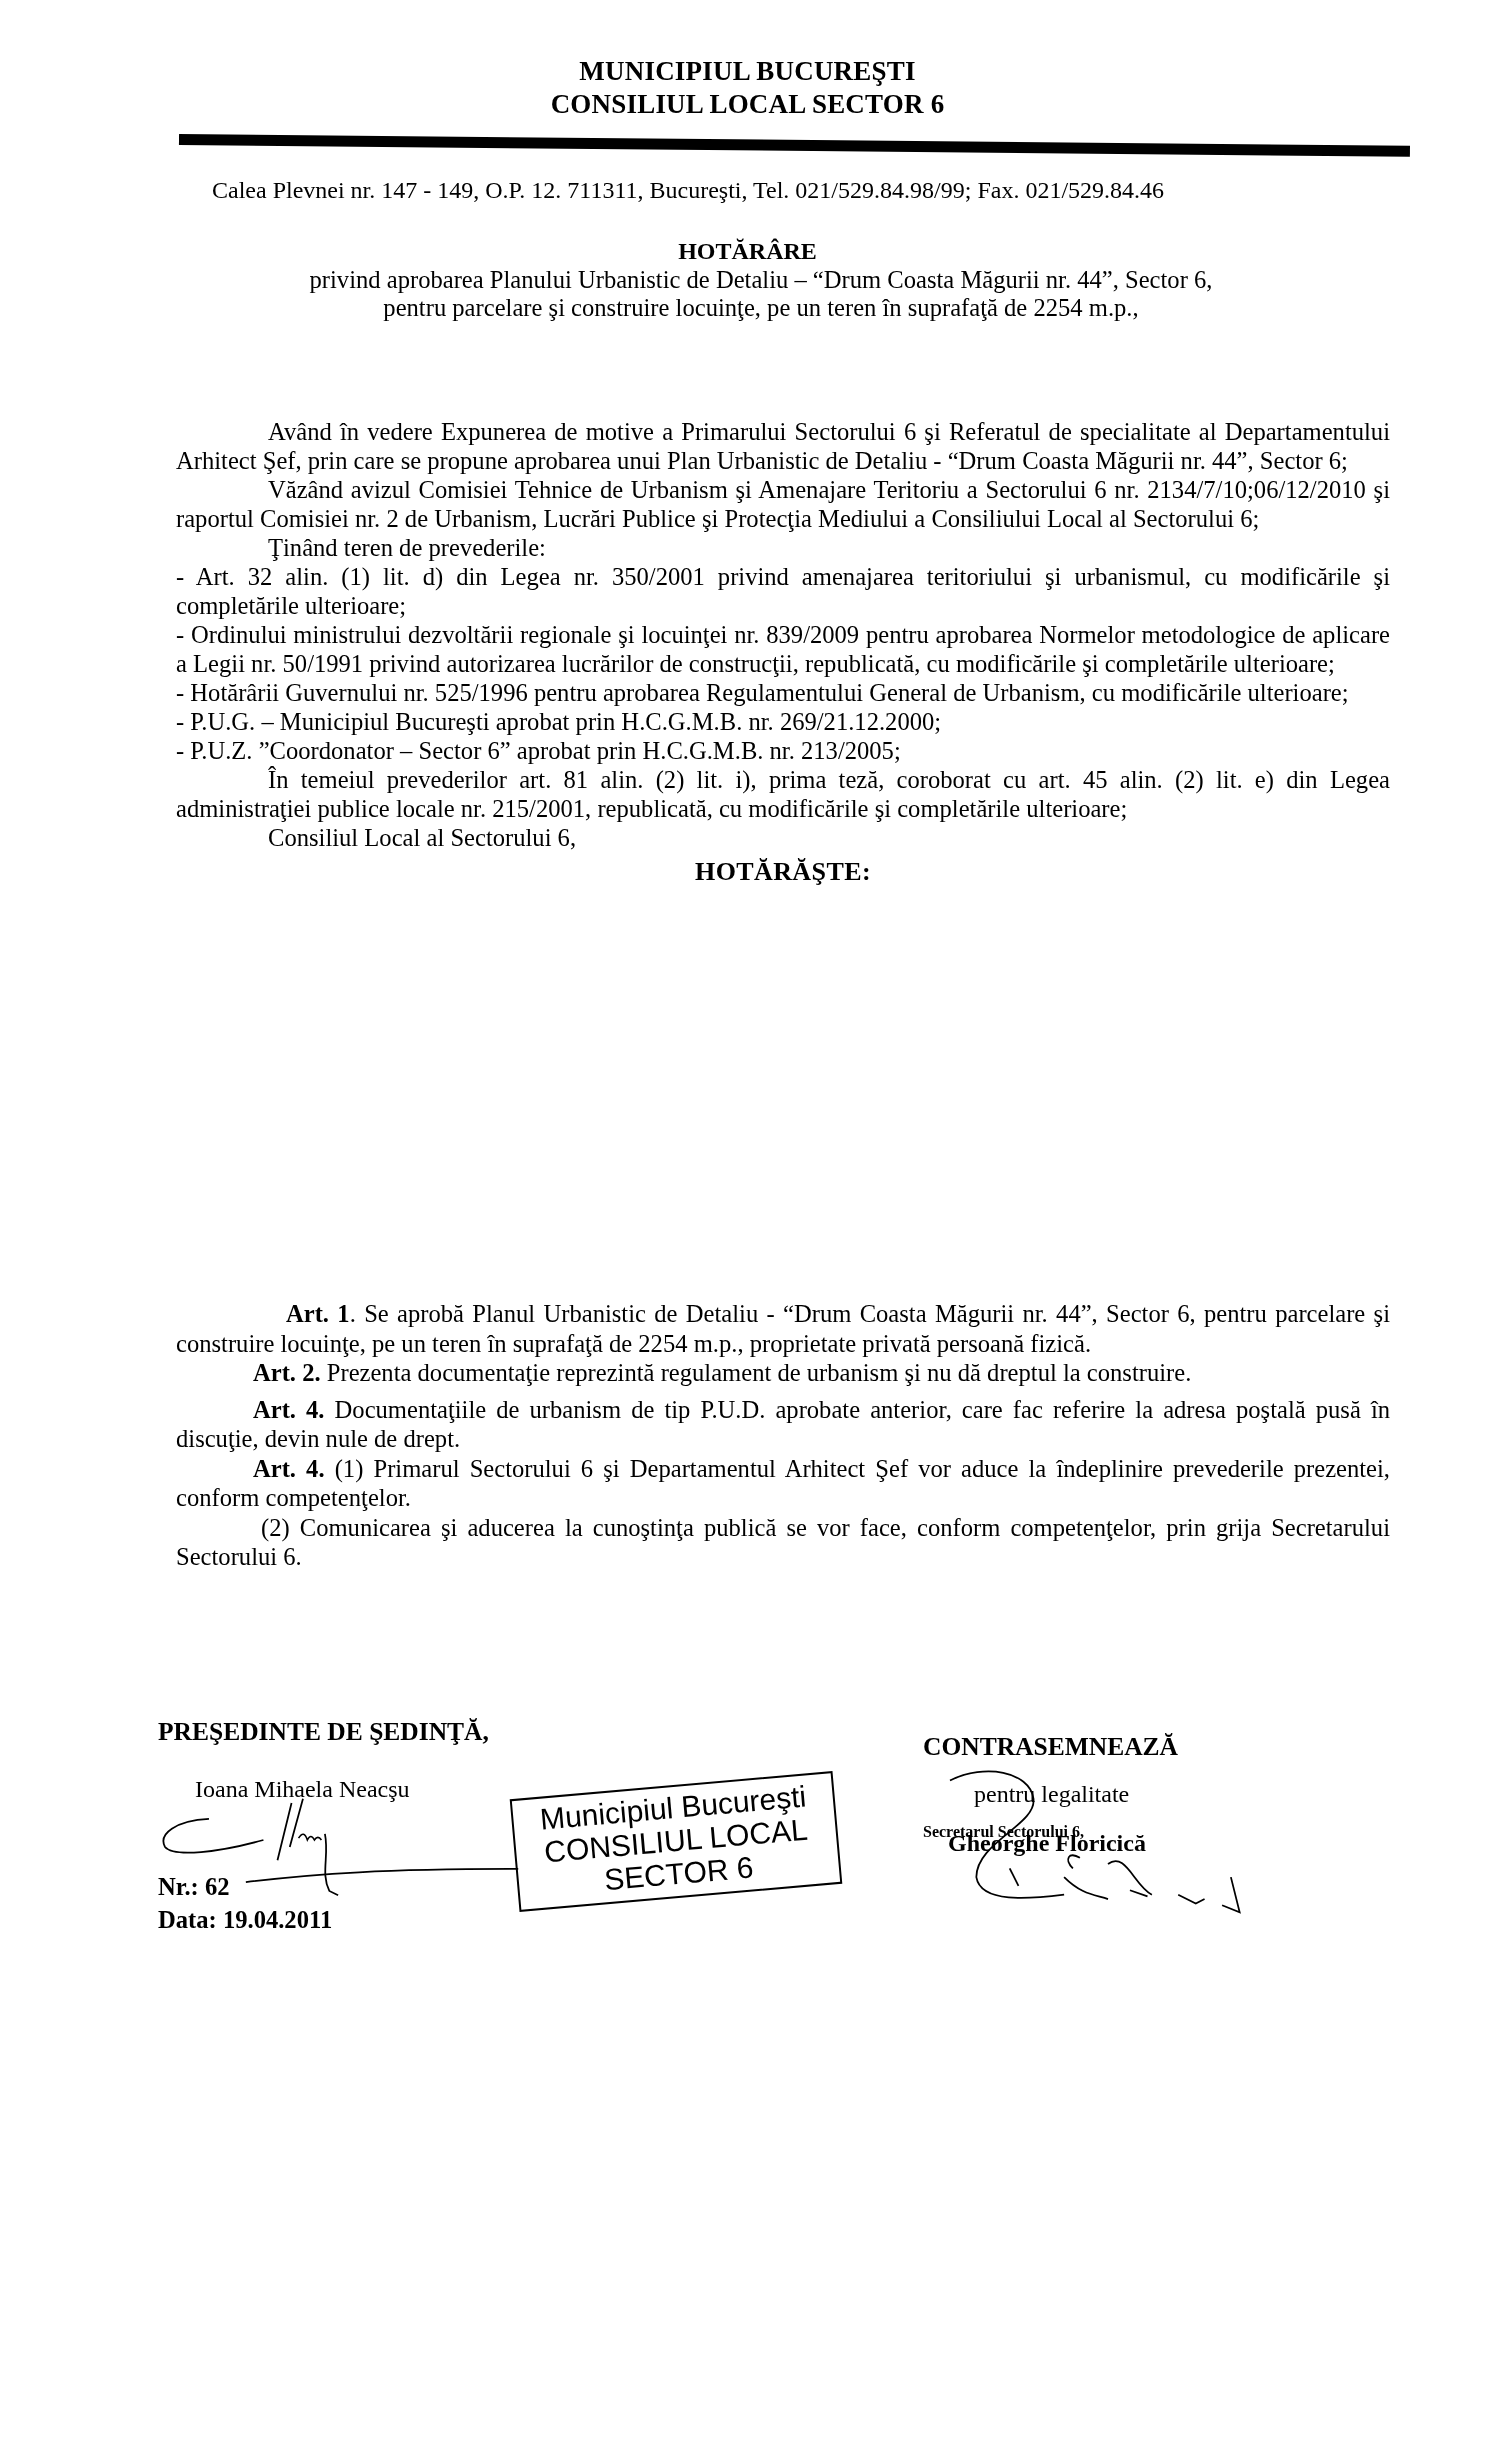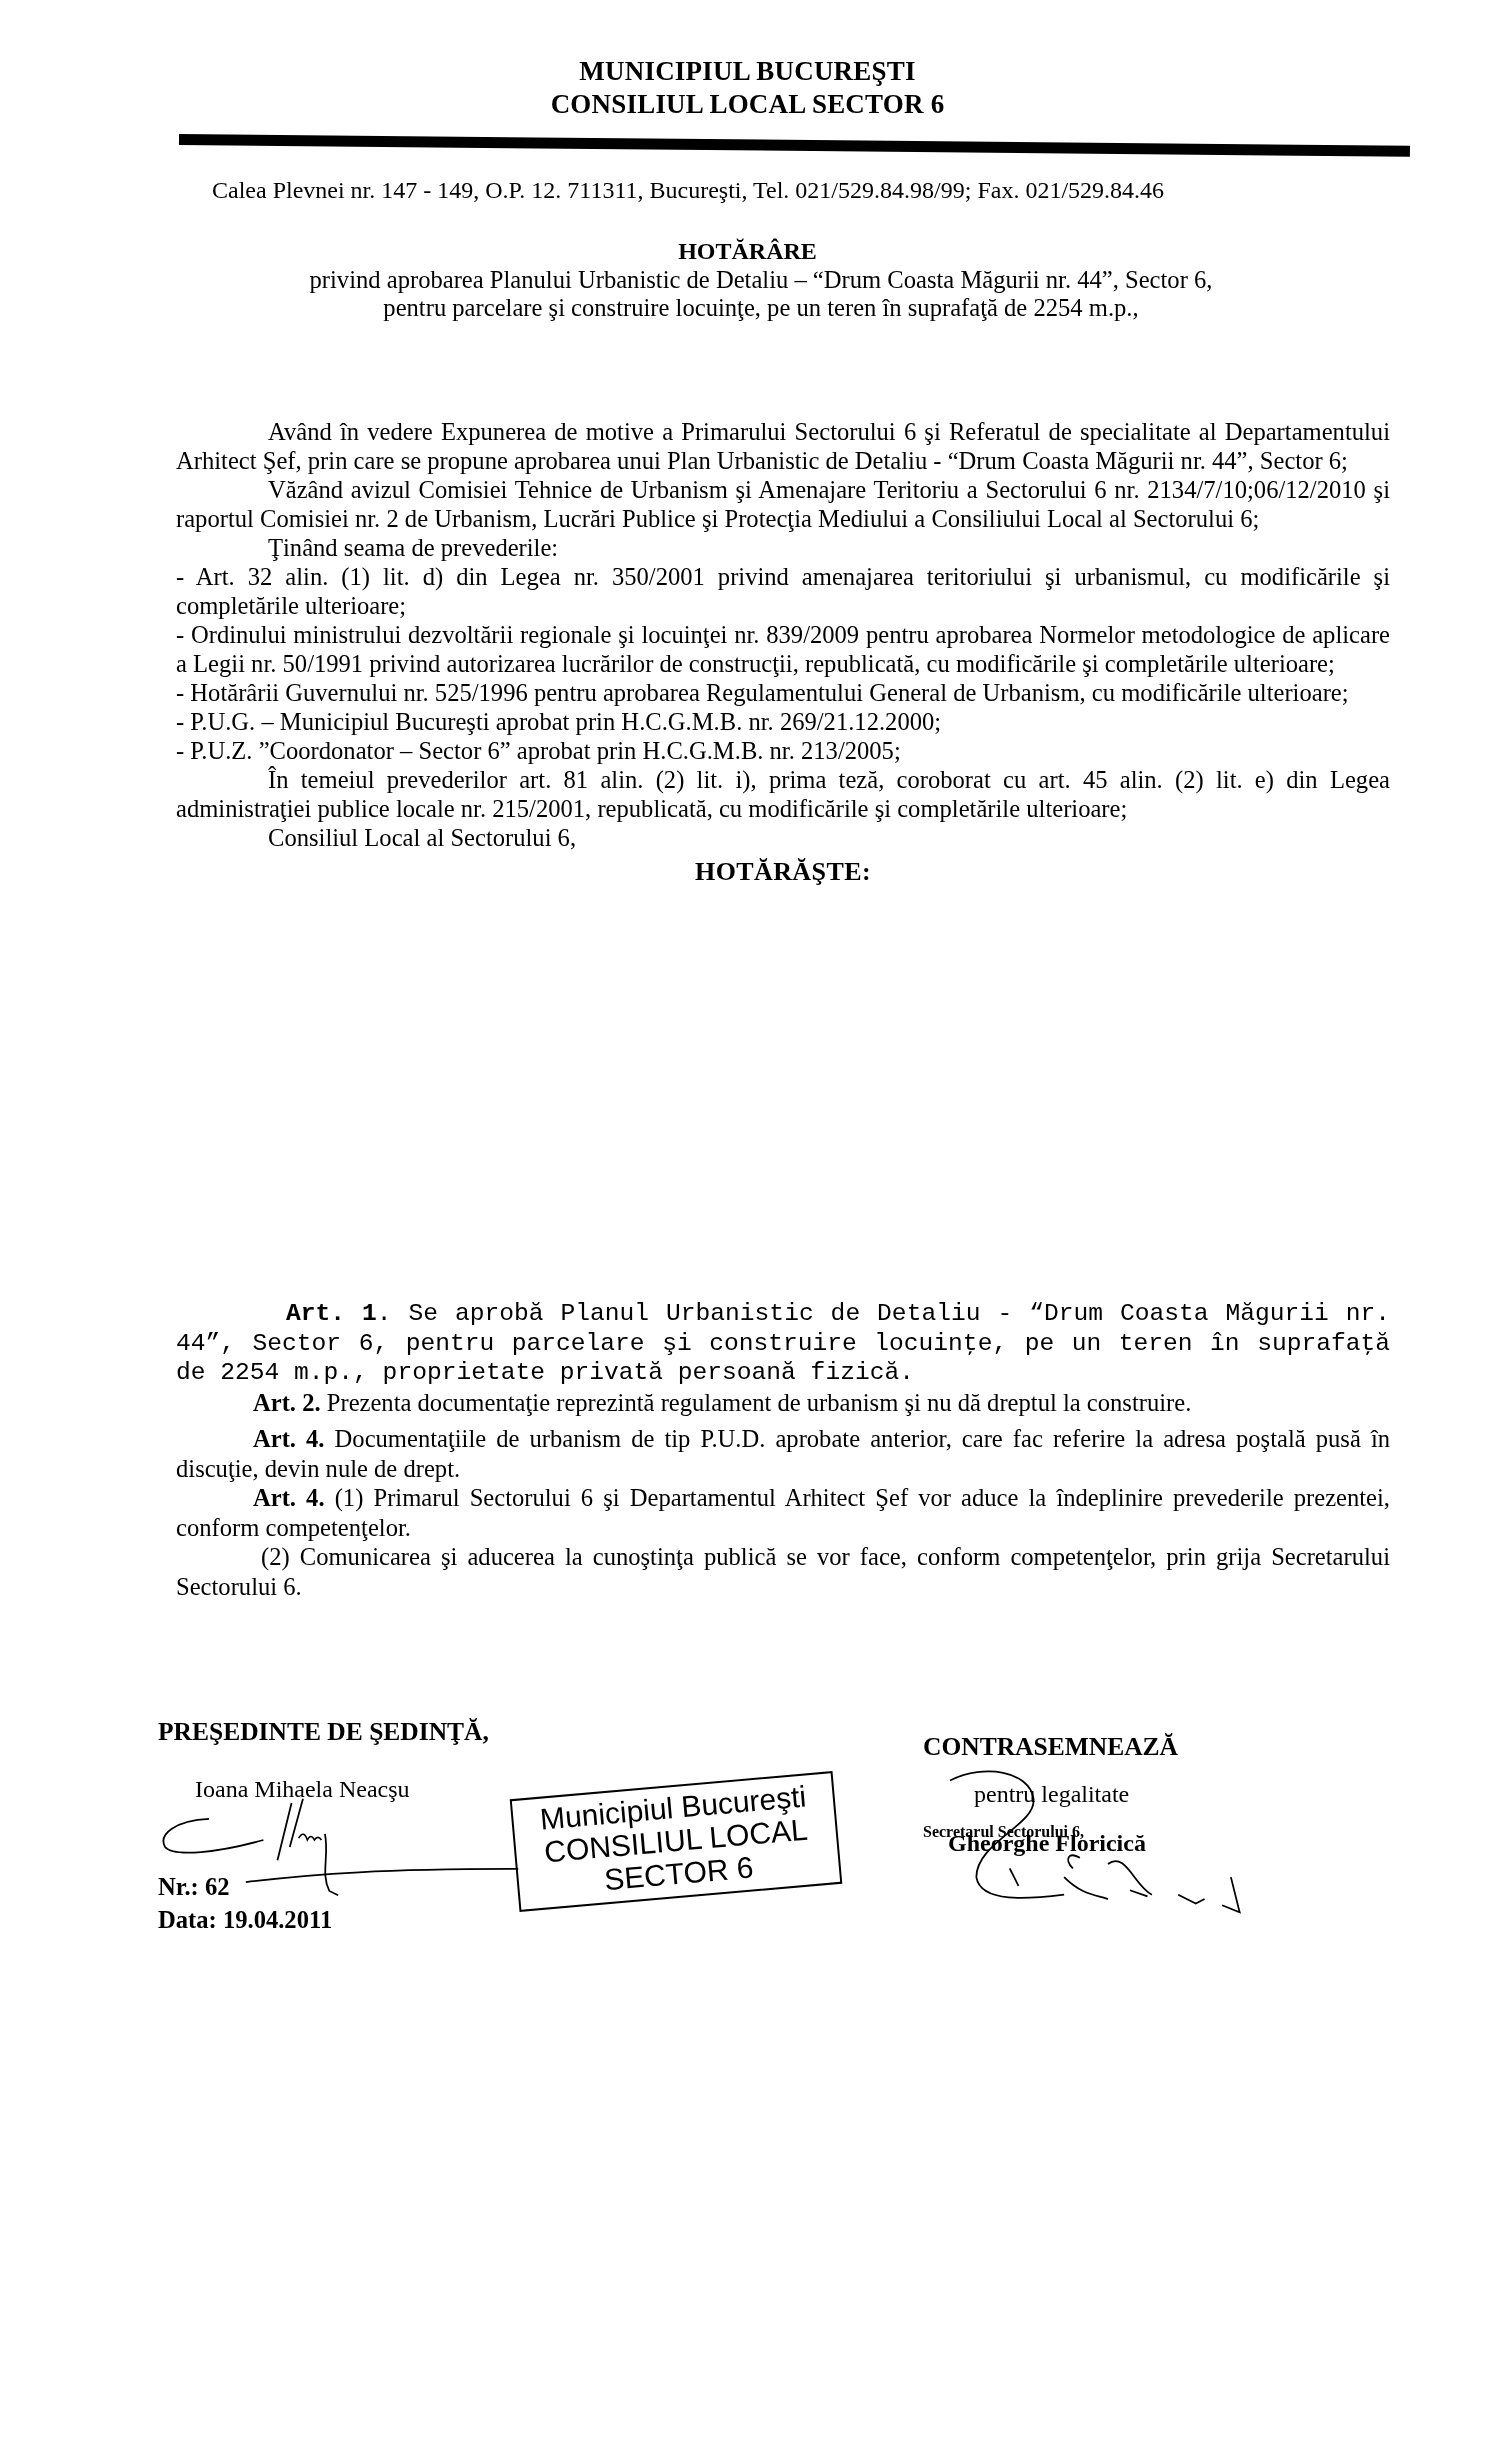--- a/index.html
+++ b/index.html
@@ -45,33 +45,33 @@
 
 <div class="abs title">HOTĂRÂRE</div>
 <div class="abs subtitle">
   <div>privind aprobarea Planului Urbanistic de Detaliu – “Drum Coasta Măgurii nr. 44”, Sector 6,</div>
   <div>pentru parcelare şi construire locuinţe, pe un teren în suprafaţă de 2254 m.p.,</div>
 </div>
 
 <div class="abs body">
   <p class="ind">Având în vedere Expunerea de motive a Primarului Sectorului 6 şi Referatul de specialitate al Departamentului Arhitect Şef, prin care se propune aprobarea unui Plan Urbanistic de Detaliu - “Drum Coasta Măgurii nr. 44”,  Sector 6;</p>
   <p class="ind">Văzând avizul Comisiei Tehnice de Urbanism şi Amenajare Teritoriu a Sectorului 6 nr. 2134/7/10;06/12/2010 şi raportul Comisiei nr. 2 de Urbanism, Lucrări Publice şi Protecţia Mediului a Consiliului Local al Sectorului 6;</p>
-  <p class="ind">Ţinând seama de prevederile:</p>
+  <p class="ind">Ţinând teren de prevederile:</p>
   <p>- Art. 32 alin. (1) lit. d) din Legea nr. 350/2001 privind amenajarea teritoriului şi urbanismul, cu modificările şi completările ulterioare;</p>
   <p>- Ordinului ministrului dezvoltării regionale şi locuinţei nr. 839/2009 pentru aprobarea Normelor metodologice de aplicare a Legii nr. 50/1991 privind autorizarea lucrărilor de construcţii, republicată, cu modificările şi completările ulterioare;</p>
   <p>-  Hotărârii Guvernului nr. 525/1996 pentru aprobarea Regulamentului General de Urbanism, cu modificările ulterioare;</p>
   <p>- P.U.G. – Municipiul Bucureşti aprobat prin H.C.G.M.B. nr. 269/21.12.2000;</p>
   <p>- P.U.Z. ”Coordonator – Sector 6” aprobat prin H.C.G.M.B. nr. 213/2005;</p>
   <p class="ind">În temeiul prevederilor art. 81 alin. (2) lit. i), prima teză, coroborat cu art. 45 alin. (2) lit. e) din Legea administraţiei publice locale nr. 215/2001, republicată, cu modificările şi completările ulterioare;</p>
   <p class="ind">Consiliul Local al Sectorului 6,</p>
   <p class="center-b">HOTĂRĂŞTE:</p>
 </div>
 
 <div class="abs arts">
-  <p style="text-indent:110px;font-family:Liberation Mono, monospace;"><b>Art. 1</b><span>. Se aprobă Planul Urbanistic de Detaliu - “Drum Coasta Măgurii nr. 44”, Sector 6, pentru parcelare şi construire locuinţe, pe un teren în suprafaţă de 2254 m.p., proprietate privată persoană fizică.</span></p>
+  <p style="text-indent:110px;"><b>Art. 1</b><span>. Se aprobă Planul Urbanistic de Detaliu - “Drum Coasta Măgurii nr. 44”, Sector 6, pentru parcelare şi construire locuinţe, pe un teren în suprafaţă de 2254 m.p., proprietate privată persoană fizică.</span></p>
   <p class="ind2"><b>Art. 2.</b><span> Prezenta documentaţie reprezintă regulament de urbanism şi nu dă dreptul la construire.</span></p>
   <p class="ind2 gap"><b>Art. 4.</b><span> Documentaţiile de urbanism de tip P.U.D. aprobate anterior, care fac referire la adresa poştală pusă în discuţie, devin nule de drept.</span></p>
   <p class="ind2"><b>Art. 4.</b><span> (1) Primarul Sectorului 6 şi Departamentul Arhitect Şef vor aduce la îndeplinire prevederile prezentei, conform competenţelor.</span></p>
   <p style="text-indent:85px;"><span>(2) Comunicarea şi aducerea la cunoştinţa publică se vor face, conform competenţelor, prin grija Secretarului Sectorului 6.</span></p>
 </div>
 
 <div class="abs sig-l-title">PREŞEDINTE DE ŞEDINŢĂ,</div>
 <div class="abs sig-name-l">Ioana Mihaela Neacşu</div>
 <svg class="scribble" style="left:158px;top:1794px;" width="369" height="106" viewBox="0 0 420 120">
   <path d="M58 28 C20 30,0 45,8 60 C18 72,70 66,120 52" fill="none" stroke="#000" stroke-width="2"></path>

